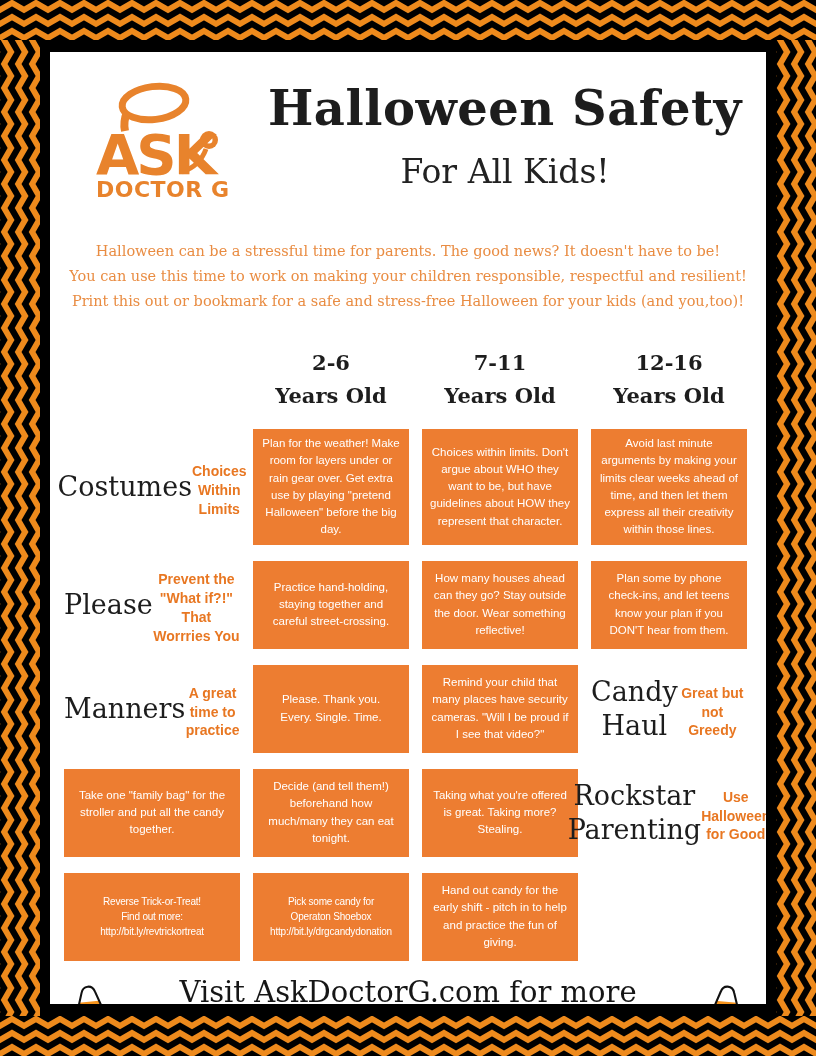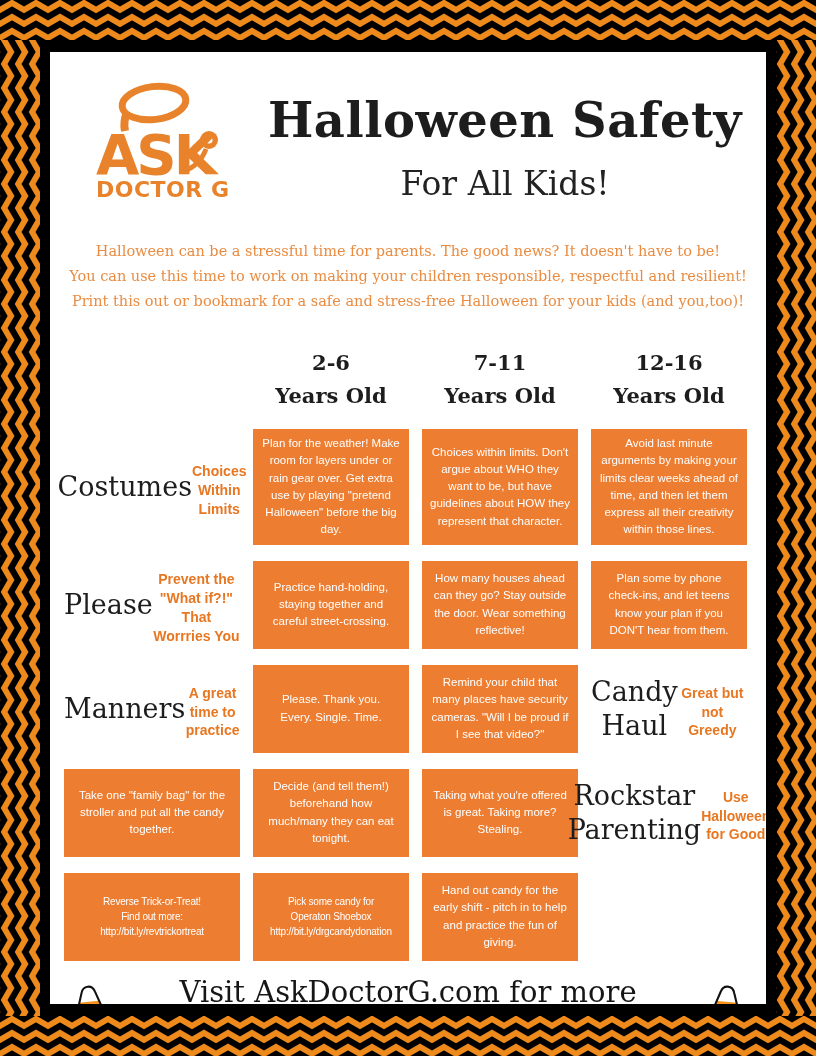--- a/index.html
+++ b/index.html
@@ -9,21 +9,21 @@
   }
   .strip { position:absolute; display:block; }
   .paper {
     position:absolute; left:50px; top:52px; width:716px; height:952px;
     background:#ffffff; overflow:hidden;
   }
 
   
   .header { position:relative; height:176px; }
   .logo { position:absolute; left:40px; top:24px; }
-  .titles { position:absolute; left:198px; top:40px; width:514px; text-align:center; }
+  .titles { position:absolute; left:198px; top:28px; width:514px; text-align:center; }
   .title {
     font-family:"DejaVu Serif", serif; font-weight:bold; font-size:48px;
     color:#1d1d1d; margin:0; letter-spacing:0.5px;
   }
   .subtitle {
     font-family:"DejaVu Serif", serif; font-size:33px; color:#222;
     margin:16px 0 0;
   }
 
   

